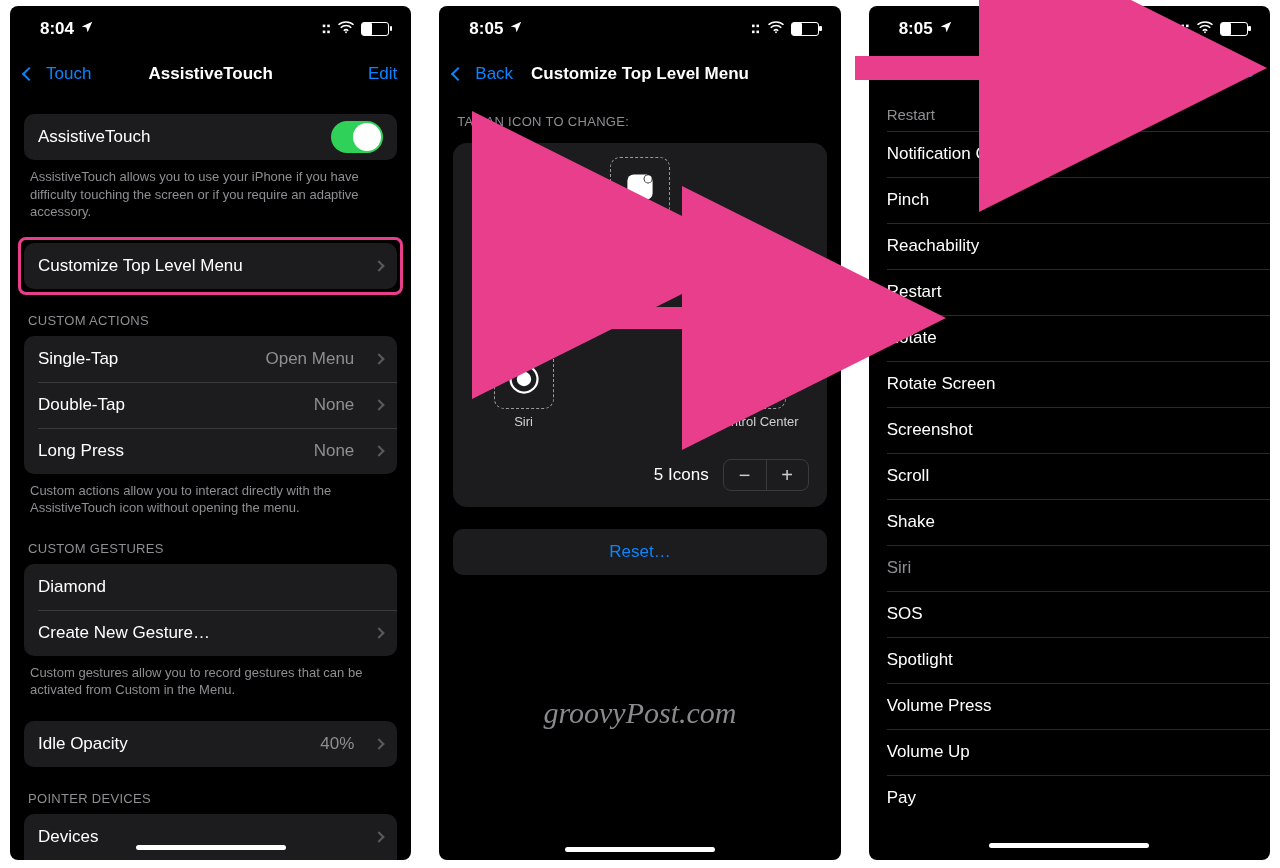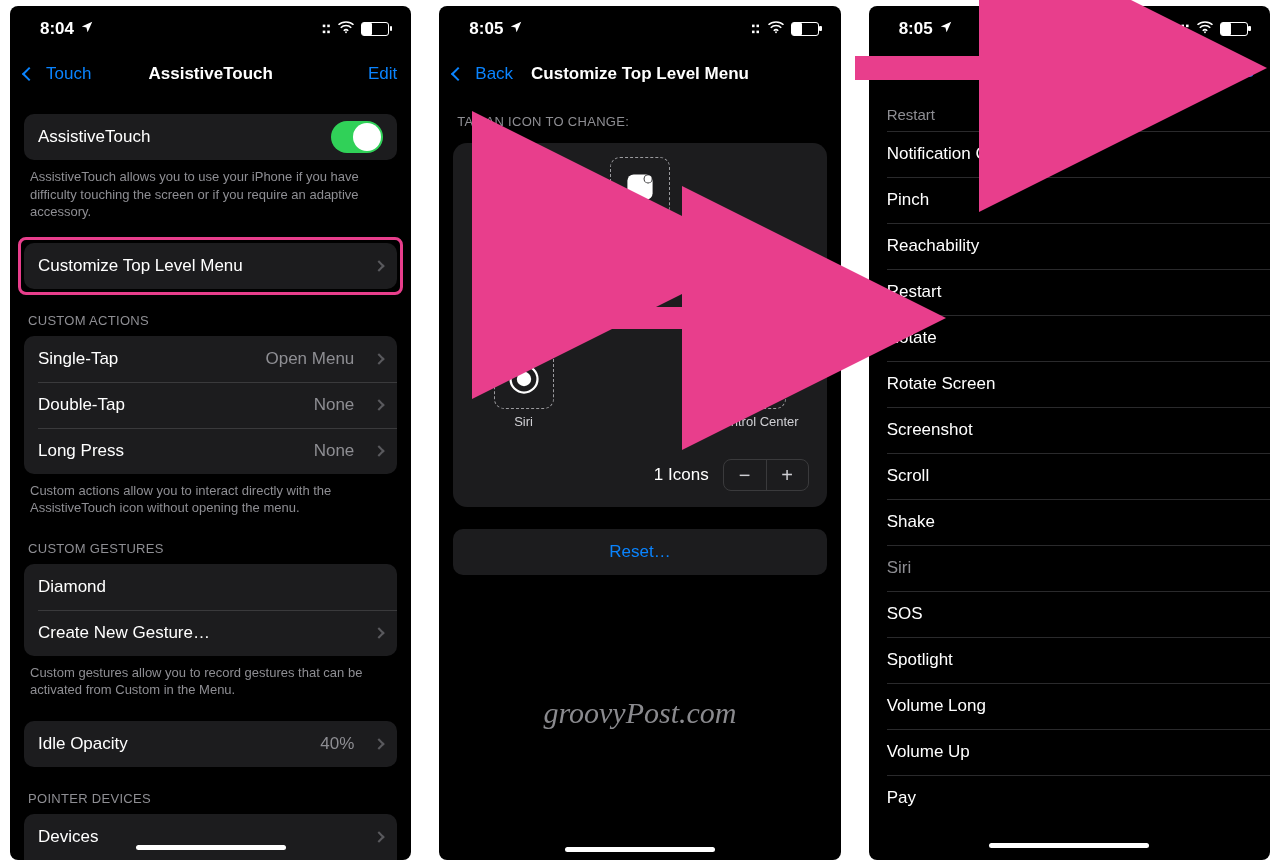--- a/index.html
+++ b/index.html
@@ -282,21 +282,21 @@
                   <rect x="8" y="10" width="24" height="10" rx="5" fill="none" stroke="#fff" stroke-width="2"></rect>
                   <circle cx="15" cy="15" r="3.5" fill="#fff"></circle>
                   <rect x="8" y="22" width="24" height="10" rx="5" fill="none" stroke="#fff" stroke-width="2"></rect>
                   <circle cx="25" cy="27" r="3.5" fill="#fff"></circle>
                 </svg>
               </div>
             <div class="ilabel">Control Center</div>
           </div>
         </div>
         <div class="step">
-          <span class="lbl">1 Icons</span>
+          <span class="lbl">5 Icons</span>
           <span class="btns">
             <span>−</span>
             <span>+</span>
           </span>
         </div>
       </div>
 
       <div class="group reset">
         <div class="cell">
             <span>Reset…</span>
@@ -341,21 +341,21 @@
       <div class="s3-row">Reachability</div>
       <div class="s3-row">Restart</div>
       <div class="s3-row">Rotate</div>
       <div class="s3-row">Rotate Screen</div>
       <div class="s3-row">Screenshot</div>
       <div class="s3-row">Scroll</div>
       <div class="s3-row">Shake</div>
       <div class="s3-row sub">Siri</div>
       <div class="s3-row">SOS</div>
       <div class="s3-row">Spotlight</div>
-      <div class="s3-row">Volume Long</div>
+      <div class="s3-row">Volume Press</div>
       <div class="s3-row">Volume Up</div>
       <div class="s3-row"><span></span><span>Pay</span></div>
 
     </div>
     <div class="homebar" style="width:160px;bottom:12px;"></div>
   </div>
 
   <div class="arrow" style="left:578px;top:233px;">
     <svg width="130" height="44">
         <defs>

